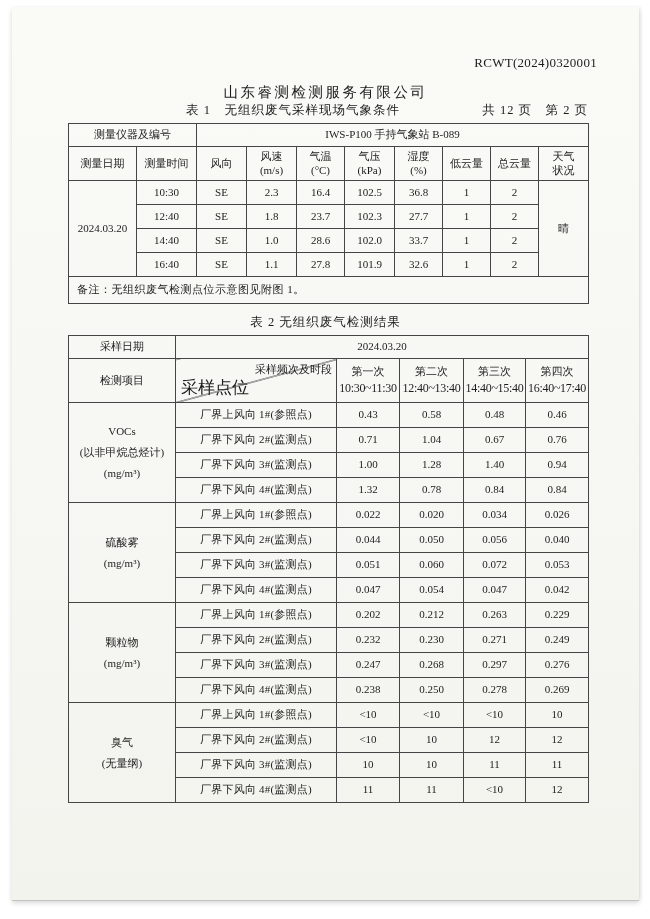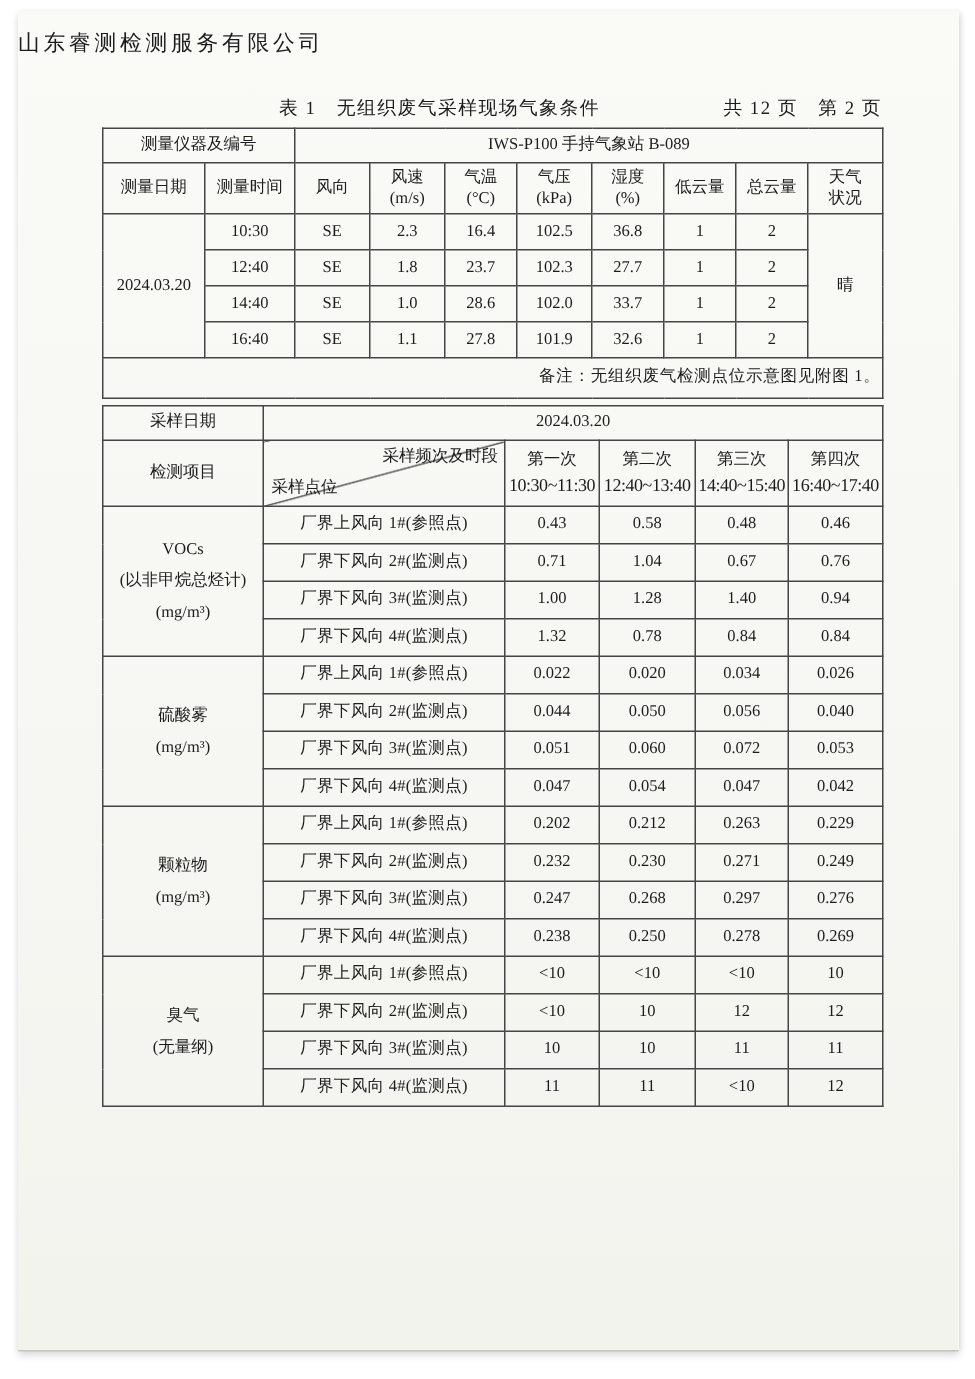--- a/index.html
+++ b/index.html
@@ -19,35 +19,36 @@
     background: linear-gradient(180deg, #fafaf7 0%, #f6f6f2 60%, #f3f3ee 100%);
     box-shadow: 0 1px 0 #c3c6c1, 0 3px 5px rgba(0,0,0,.16), 2px 0 3px rgba(0,0,0,.05);
   }
   .report-no {
     margin: 48px 42px 0 0;
     text-align: right;
     font-size: 13px;
     letter-spacing: .3px;
   }
   .company {
+    text-align: center;
     margin-top: 12px;
     font-size: 14.5px;
     letter-spacing: 2.5px;
   }
   .title {
     text-align: center;
     margin: 7px 0 0 0;
     font-size: 21px;
     font-weight: bold;
     letter-spacing: 7px;
   }
   .caprow {
     position: relative;
     width: 520px;
-    margin: 26px 0 0 56px;
+    margin: 0 0 0 56px;
     height: 18px;
     font-size: 12.5px;
     text-decoration: underline;
   }
   .caprow .cap { position: absolute; left: 0; right: 70px; text-align: center; letter-spacing: 1px; }
   .caprow .pages { position: absolute; right: 0; top: 0; letter-spacing: 1px; }
 
   table {
     border-collapse: collapse;
     table-layout: fixed;
@@ -64,50 +65,51 @@
     overflow: hidden;
     line-height: 1.25;
   }
   tr.h23 { height: 23px; }
   tr.h34 { height: 34px; }
   tr.h24 { height: 24px; }
   tr.h27 { height: 27px; }
   tr.h44 { height: 44px; }
   tr.h25 { height: 25px; }
   .pre { white-space: pre-line; }
-  .note { text-align: right; padding-left: 8px; letter-spacing: .5px; }
+  .note { text-align: left; padding-left: 8px; letter-spacing: .5px; }
   .t2cap {
     text-align: center;
     font-size: 12.5px;
     margin: 10px 0 0 0;
     letter-spacing: 1px;
   }
   .t2 { margin-top: 4px; }
   .t1 { margin-top: 3px; }
   .diag {
     position: relative;
     padding: 0;
     background: linear-gradient(to bottom right,
       transparent calc(50% - 0.7px),
       #454545 calc(50% - 0.2px),
       #454545 calc(50% + 0.2px),
       transparent calc(50% + 0.7px));
   }
   .diag .dtop { position: absolute; top: 4px; right: 4px; font-size: 11px; text-align: right; }
-  .diag .dbot { position: absolute; bottom: 4px; left: 5px; font-size: 11px; }
+  .diag .dbot { position: absolute; bottom: 4px; left: 5px; font-size: 17px; }
   .pname { font-size: 11px; line-height: 1.5; font-family: Liberation Mono, monospace; }
   .ptime { font-size: 12px; letter-spacing: -0.3px; line-height: 1.3; font-family: Liberation Serif, serif; }
   .item { white-space: pre-line; line-height: 1.9; }
   .point { letter-spacing: .2px; }
 </style>
 </head>
 <body>
 
 <div class="paper">
 
+  <div class="report-no">RCWT(2024)0320001</div>
   <div class="company">山东睿测检测服务有限公司</div>
 
   <div class="caprow">
     <span class="cap">表 1　无组织废气采样现场气象条件</span>
     <span class="pages">共 12 页　第 2 页</span>
   </div>
 
   <table class="t1">
     <colgroup>
       <col style="width:68px">
@@ -184,20 +186,21 @@
         <td>32.6</td>
         <td>1</td>
         <td>2</td>
       </tr>
       <tr class="h27">
         <td colspan="10" class="note">备注：无组织废气检测点位示意图见附图 1。</td>
       </tr>
     </tbody>
   </table>
 
+  <div class="t2cap">表 2 无组织废气检测结果</div>
 
   <table class="t2">
     <colgroup>
       <col style="width:107px">
         <col style="width:161px">
       <col style="width:63px">
         <col style="width:64px">
         <col style="width:62px">
         <col style="width:63px">
     </colgroup>

